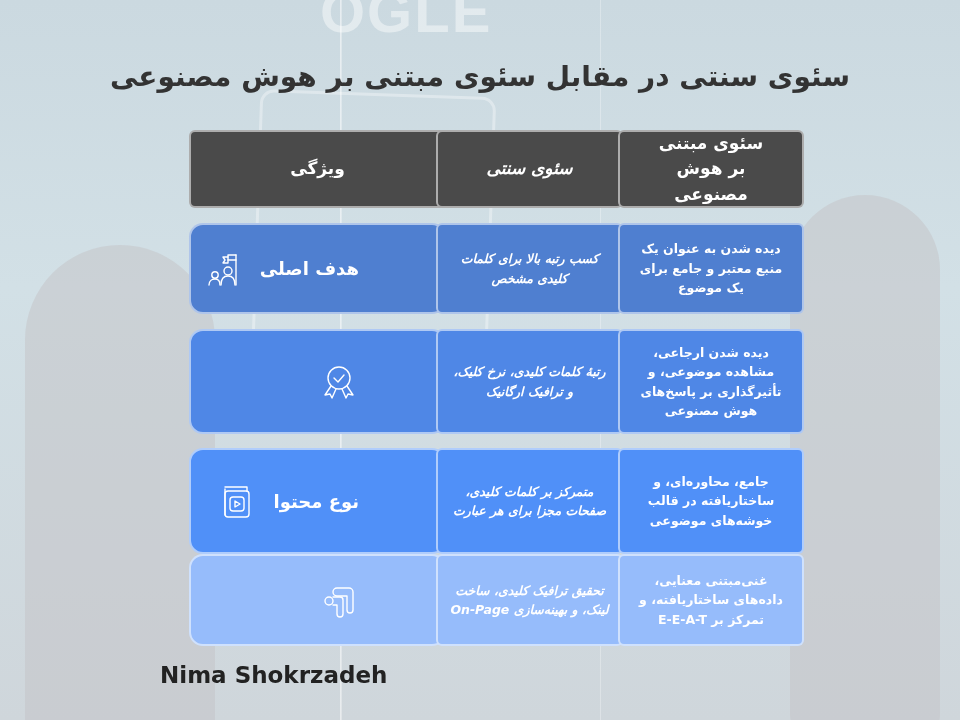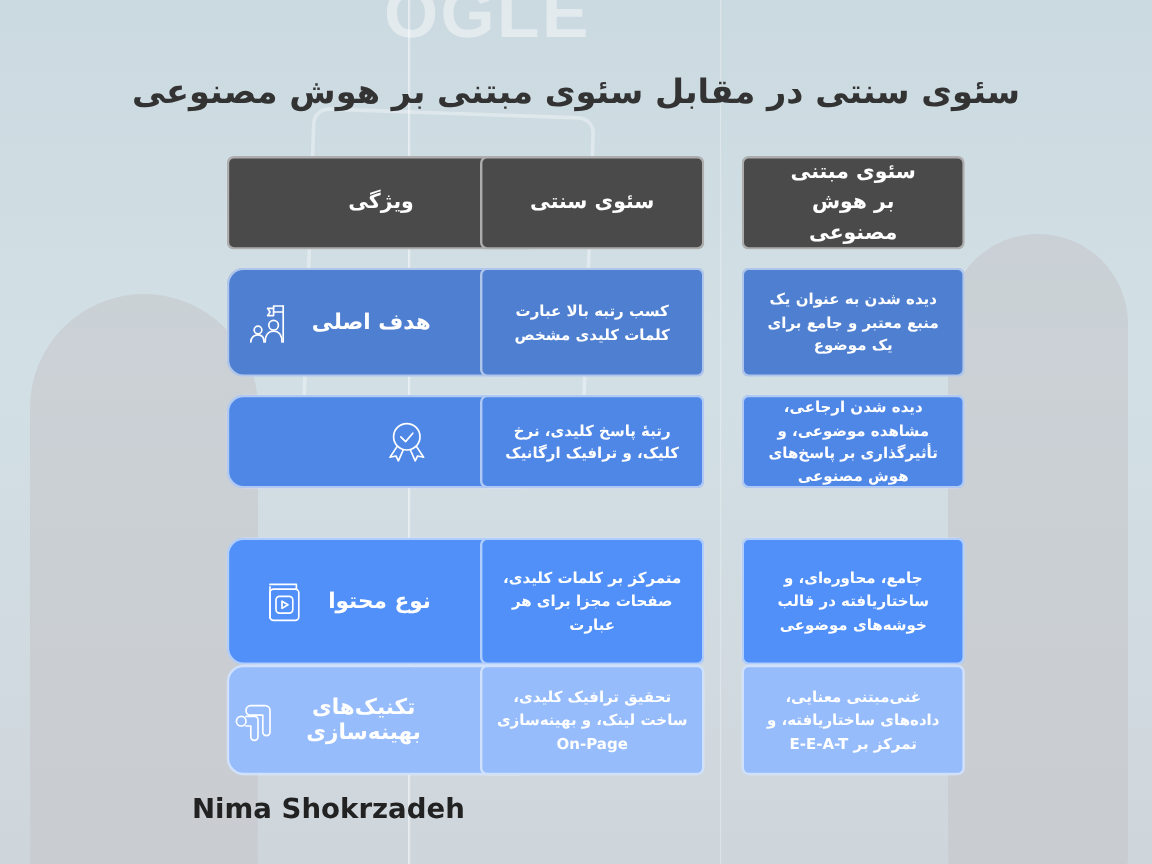--- a/index.html
+++ b/index.html
@@ -32,25 +32,25 @@
     .row1 { background: #4f7fd0; }
     .row2 { background: #4f87e6; }
     .row3 { background: #5090f8; }
     .row4 { background: #96bcfb; }
     .txt { font-size: 12.5px; font-weight: bold; line-height: 1.55; padding: 0 12px; }
     .feat { justify-content: flex-start; padding-right: 85px; gap: 16px; font-size: 18px; font-weight: bold; border-radius: 14px; }
     .feat .icon { width: 40px; height: 40px; display: inline-block; }
     .feat .icon svg { width: 40px; height: 40px; }
 
     .col1 { left: 149px; width: 257px; margin-left: 40px; }
-    .col2 { left: 400px; width: 187px; }
+    .col2 { left: 436px; width: 187px; font-style: italic; }
     .col3 { left: 618px; width: 186px; }
     .r0 { top: 130px; height: 78px; }
     .r1 { top: 223px; height: 91px; }
-    .r2 { top: 329px; height: 78px; }
+    .r2 { top: 329px; height: 105px; }
     .r3 { top: 448px; height: 106px; }
     .r4 { top: 554px; height: 92px; }
 
     .author {
       position: absolute; left: 160px; top: 662px;
       font-family: "DejaVu Sans", sans-serif; font-weight: bold; font-size: 23px; color: #222;
     }
   </style>
 </head>
 <body>
@@ -80,53 +80,52 @@
       <line x1="32" y1="6" x2="32" y2="36"></line>
       <path d="M32 6 H24 V11 H32"></path>
       <path d="M24 8 H19 L21 11 L19 14 H24 V11"></path>
       <circle cx="24" cy="22" r="4"></circle>
       <path d="M17 36 C17 30 20 27 24 27 C28 27 31 30 31 36"></path>
       <circle cx="11" cy="26" r="3.2"></circle>
       <path d="M5 36 C5 32 8 30 11 30 C14 30 16 32 16 36"></path>
     </svg>
   </span>
 </div>
-<div class="cell row1 col2 r1 txt">کسب رتبه بالا عبارت کلمات کلیدی مشخص</div>
+<div class="cell row1 col2 r1 txt">کسب رتبه بالا برای کلمات کلیدی مشخص</div>
 <div class="cell row1 col3 r1 txt">دیده شدن به عنوان یک منبع معتبر و جامع برای یک موضوع</div>
 
 <div class="cell row2 col1 r2 feat">
   <span class="icon">
     <svg viewBox="0 0 40 40" fill="none" stroke="#fff" stroke-width="1.4" stroke-linecap="round" stroke-linejoin="round">
       <circle cx="20" cy="16" r="11"></circle>
       <path d="M15 16 L19 20 L25 13"></path>
       <path d="M12 24 L6 33 L11 32 L13 36 L17 27"></path>
       <path d="M28 24 L34 33 L29 32 L27 36 L23 27"></path>
     </svg>
   </span>
 </div>
-<div class="cell row2 col2 r2 txt">رتبهٔ پاسخ کلیدی، نرخ کلیک، و ترافیک ارگانیک</div>
+<div class="cell row2 col2 r2 txt">رتبهٔ کلمات کلیدی، نرخ کلیک، و ترافیک ارگانیک</div>
 <div class="cell row2 col3 r2 txt">دیده شدن ارجاعی، مشاهده موضوعی، و تأثیرگذاری بر پاسخ‌های هوش مصنوعی</div>
 
 <div class="cell row3 col1 r3 feat">
   <span>نوع محتوا</span>
   <span class="icon">
     <svg viewBox="0 0 40 40" fill="none" stroke="#fff" stroke-width="1.4" stroke-linecap="round" stroke-linejoin="round">
       <path d="M8 6 H30 V10"></path>
       <rect x="8" y="10" width="24" height="26" rx="3"></rect>
       <path d="M8 8 V34"></path>
       <rect x="13" y="16" width="14" height="14" rx="3"></rect>
       <path d="M18 20 L23 23 L18 26 Z"></path>
     </svg>
   </span>
 </div>
 <div class="cell row3 col2 r3 txt">متمرکز بر کلمات کلیدی، صفحات مجزا برای هر عبارت</div>
 <div class="cell row3 col3 r3 txt">جامع، محاوره‌ای، و ساختاریافته در قالب خوشه‌های موضوعی</div>
 
 <div class="cell row4 col1 r4 feat">
-  <span>تکنیک‌های بهینه‌سازی</span>
   <span class="icon">
     <svg viewBox="0 0 40 40" fill="none" stroke="#fff" stroke-width="1.4" stroke-linecap="round" stroke-linejoin="round">
       <path d="M18 8 H30 A4 4 0 0 1 34 12 V30 A3 3 0 0 1 28 30 V16 H18 A4 4 0 0 1 18 8 Z"></path>
       <path d="M14 17 H21 A3 3 0 0 1 24 20 V34 A3 3 0 0 1 18 34 V25 H14"></path>
       <circle cx="10" cy="21" r="4"></circle>
     </svg>
   </span>
 </div>
 <div class="cell row4 col2 r4 txt">تحقیق ترافیک کلیدی، ساخت لینک، و بهینه‌سازی On-Page</div>
 <div class="cell row4 col3 r4 txt">غنی‌مبتنی معنایی، داده‌های ساختاریافته، و تمرکز بر E-E-A-T</div>

